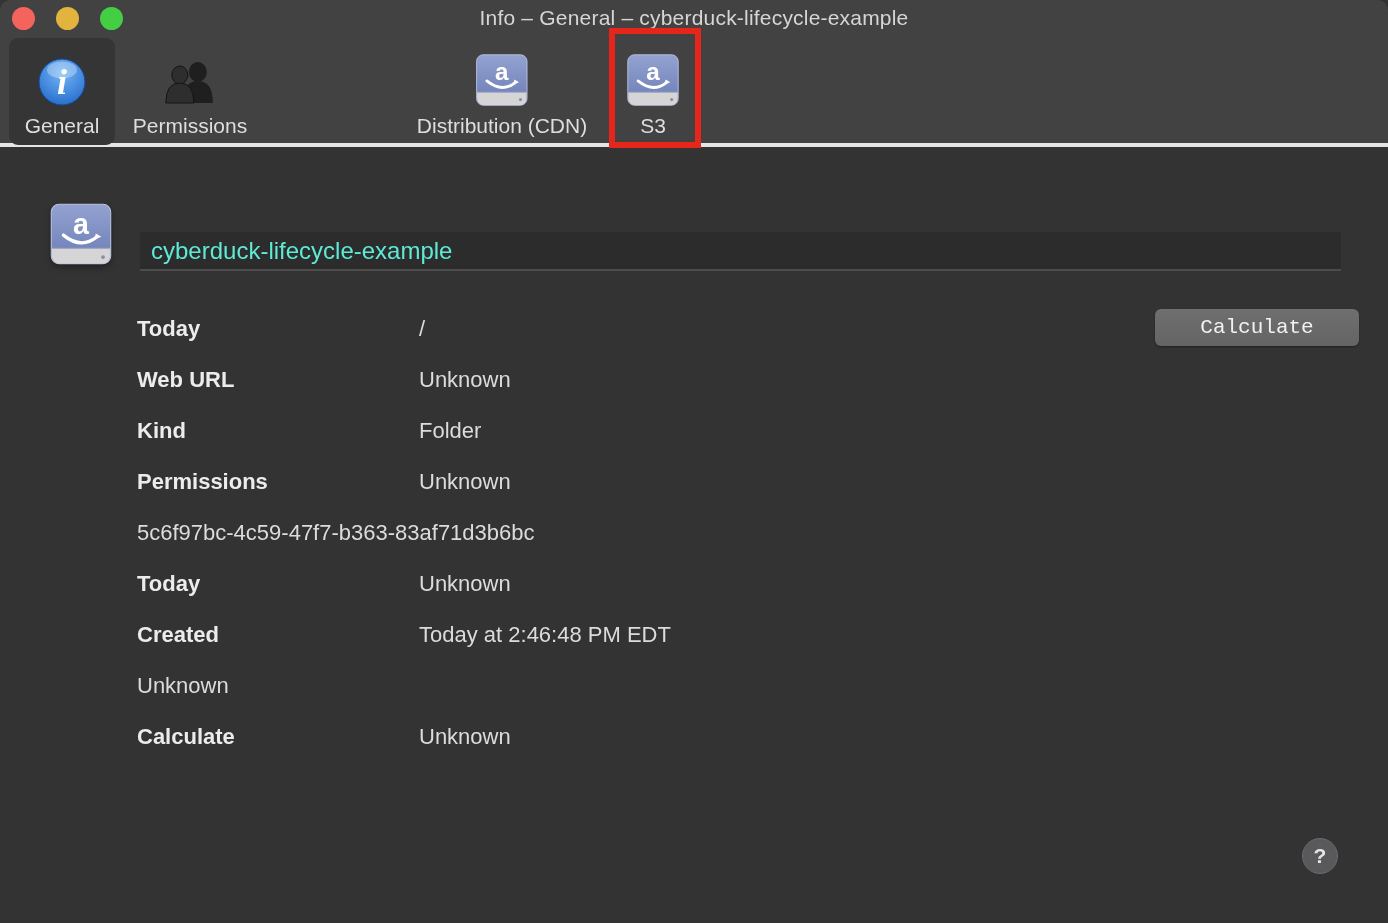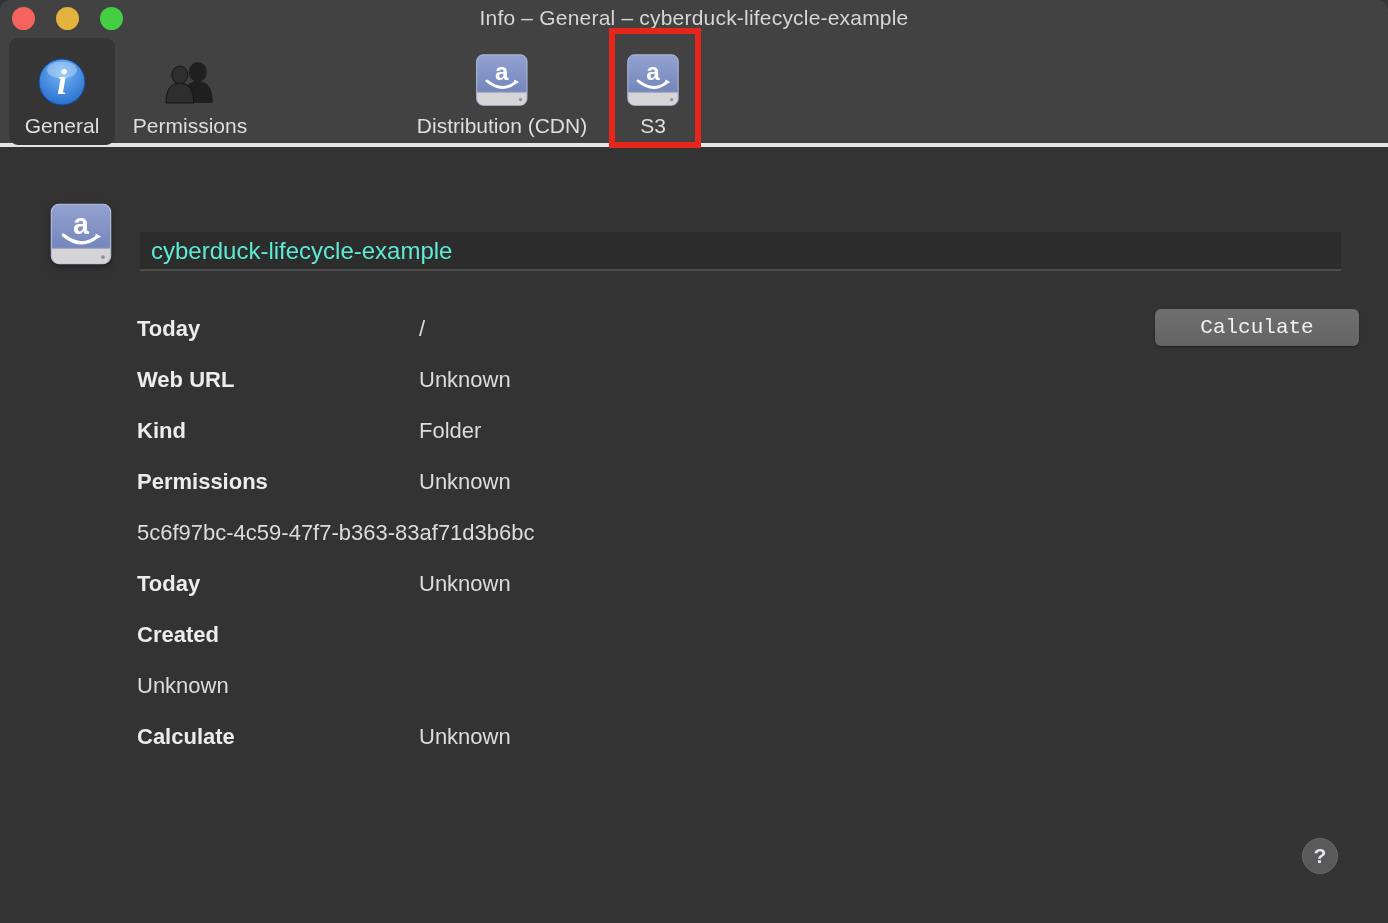--- a/index.html
+++ b/index.html
@@ -220,20 +220,21 @@
     </div>
     <div class="info-row">
       <span class="info-value">5c6f97bc-4c59-47f7-b363-83af71d3b6bc</span>
     </div>
     <div class="info-row">
       <span class="info-label">Today</span>
       <span class="info-value">Unknown</span>
     </div>
     <div class="info-row">
       <span class="info-label">Created</span>
+      <span class="info-value">Today at 2:46:48 PM EDT</span>
     </div>
     <div class="info-row">
       <span class="info-value">Unknown</span>
     </div>
     <div class="info-row">
       <span class="info-label">Calculate</span>
       <span class="info-value">Unknown</span>
     </div>
   </div>
 

